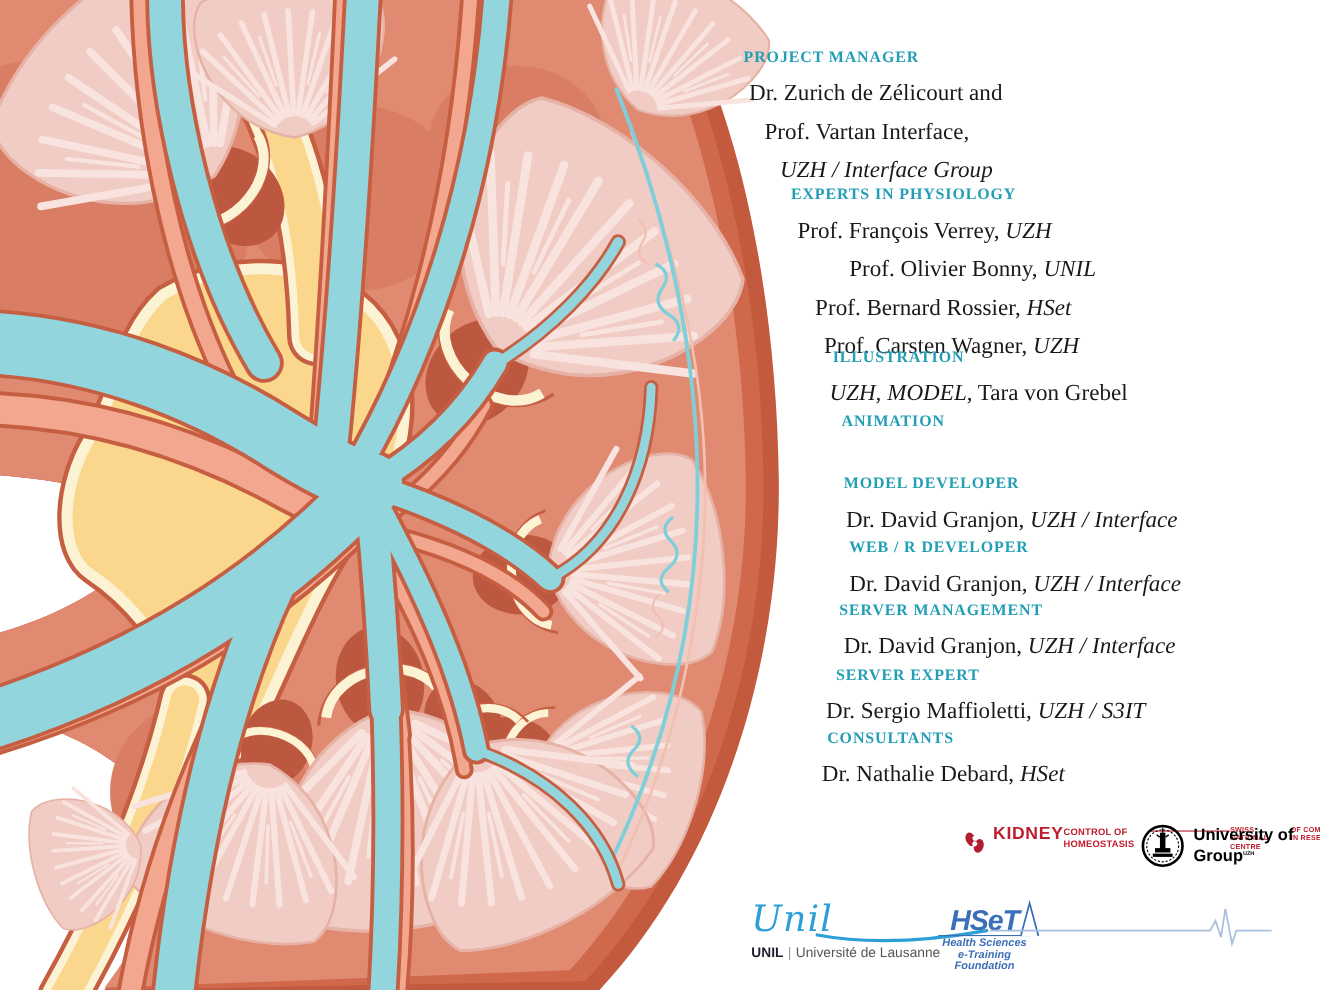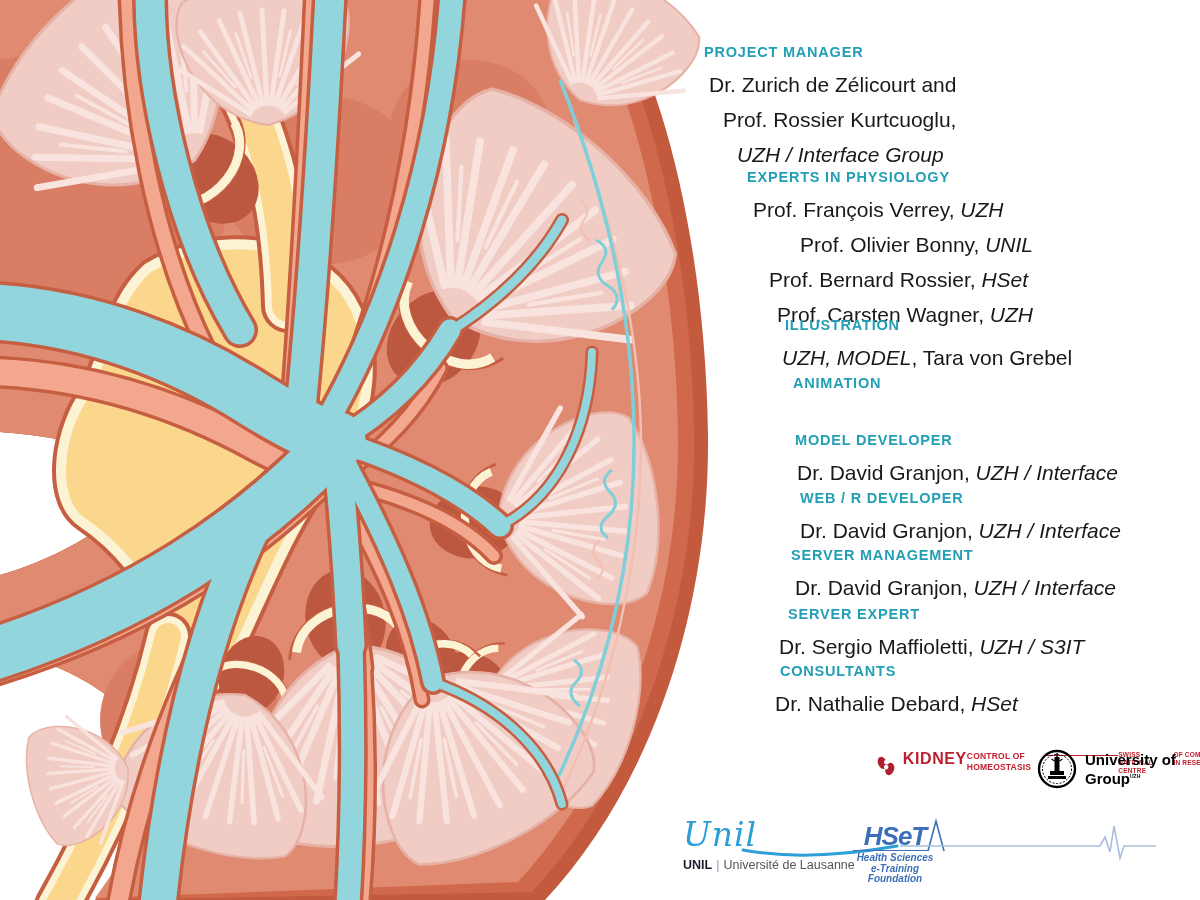--- a/index.html
+++ b/index.html
@@ -2,21 +2,21 @@
 <html><head>
 <meta charset="utf-8">
 <style>
   html,body{margin:0;padding:0;background:#fff;}
   .canvas{position:relative;width:1200px;height:900px;background:#ffffff;overflow:hidden;
           font-family:"Liberation Sans",sans-serif;}
   
   .illu{position:absolute;left:0;top:0;}
   
   .credits{position:absolute;inset:0;}
-  .sec{position:absolute;left:696px;}
+  .sec{position:absolute;left:668px;font-family:Liberation Serif, serif;}
   .sh{font-size:14.5px;font-weight:700;letter-spacing:.8px;color:#229FB5;line-height:19px;
       margin-bottom:5px;white-space:nowrap;}
   .ln{font-size:21px;line-height:35px;color:#191919;white-space:nowrap;}
   .it{font-style:italic;}
   
   .logo{position:absolute;}
   .ig{display:flex;align-items:center;gap:9px;}
   .ig-label{font-size:14.5px;color:#8F8F8F;letter-spacing:1.6px;}
   .kid{display:flex;align-items:flex-start;gap:7px;}
   .kid-col{display:flex;flex-direction:row;}
@@ -193,21 +193,21 @@
       <path d="M433,682 C502,706 548,752 562,804" stroke-width="8"></path>
       <path d="M452,330 C500,300 540,260 562,220" stroke-width="9"></path>
     </g>
   </svg>
 
   <div class="credits">
 
     <div class="sec" style="top:43px;">
       <div class="sh" style="margin-left:8px;">PROJECT MANAGER</div>
       <div class="ln" style="margin-left:13px;"><span>Dr. Zurich de Zélicourt and</span></div>
-      <div class="ln" style="margin-left:27px;"><span>Prof. Rossier Kurtcuoglu,</span></div>
+      <div class="ln" style="margin-left:27px;"><span>Prof. Vartan Interface,</span></div>
       <div class="ln" style="margin-left:41px;"><span class="it">UZH / Interface Group</span></div>
     </div>
 
     <div class="sec" style="top:168px;">
       <div class="sh" style="margin-left:51px;">EXPERTS IN PHYSIOLOGY</div>
       <div class="ln" style="margin-left:57px;"><span>Prof. François Verrey, </span><span class="it">UZH</span></div>
       <div class="ln" style="margin-left:104px;"><span>Prof. Olivier Bonny, </span><span class="it">UNIL</span></div>
       <div class="ln" style="margin-left:73px;"><span>Prof. Bernard Rossier, </span><span class="it">HSet</span></div>
       <div class="ln" style="margin-left:81px;"><span>Prof. Carsten Wagner, </span><span class="it">UZH</span></div>
     </div>

